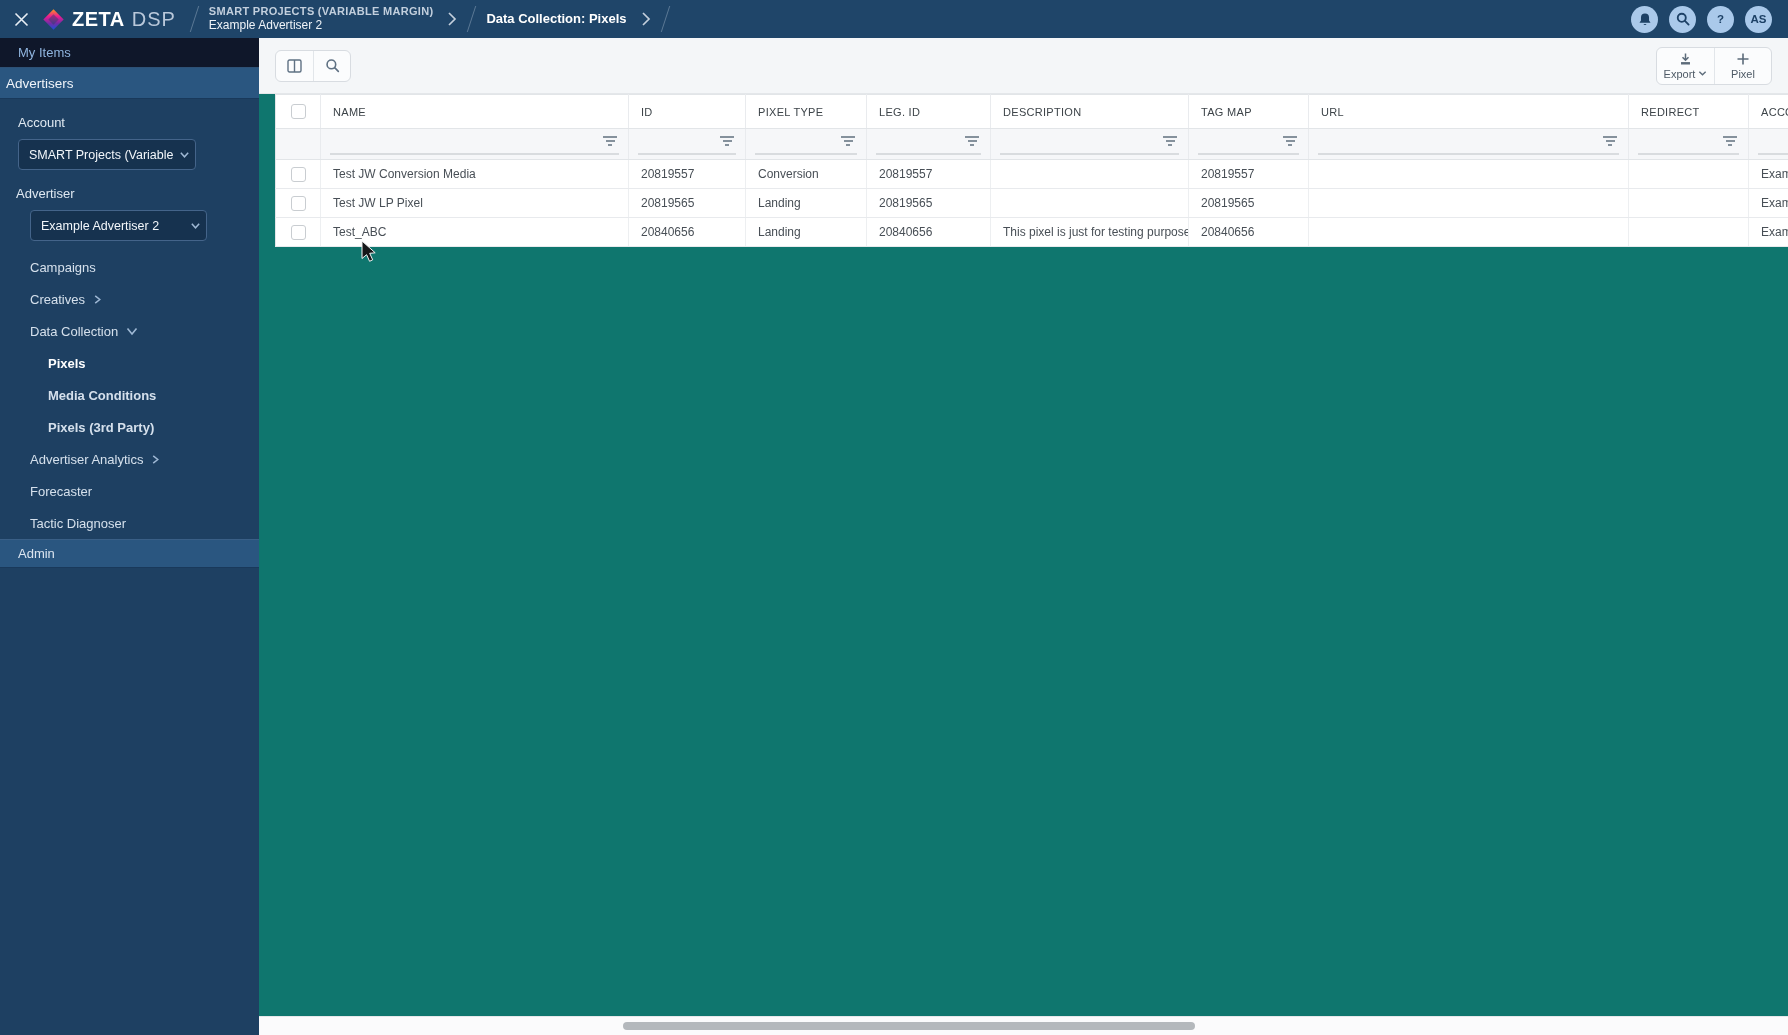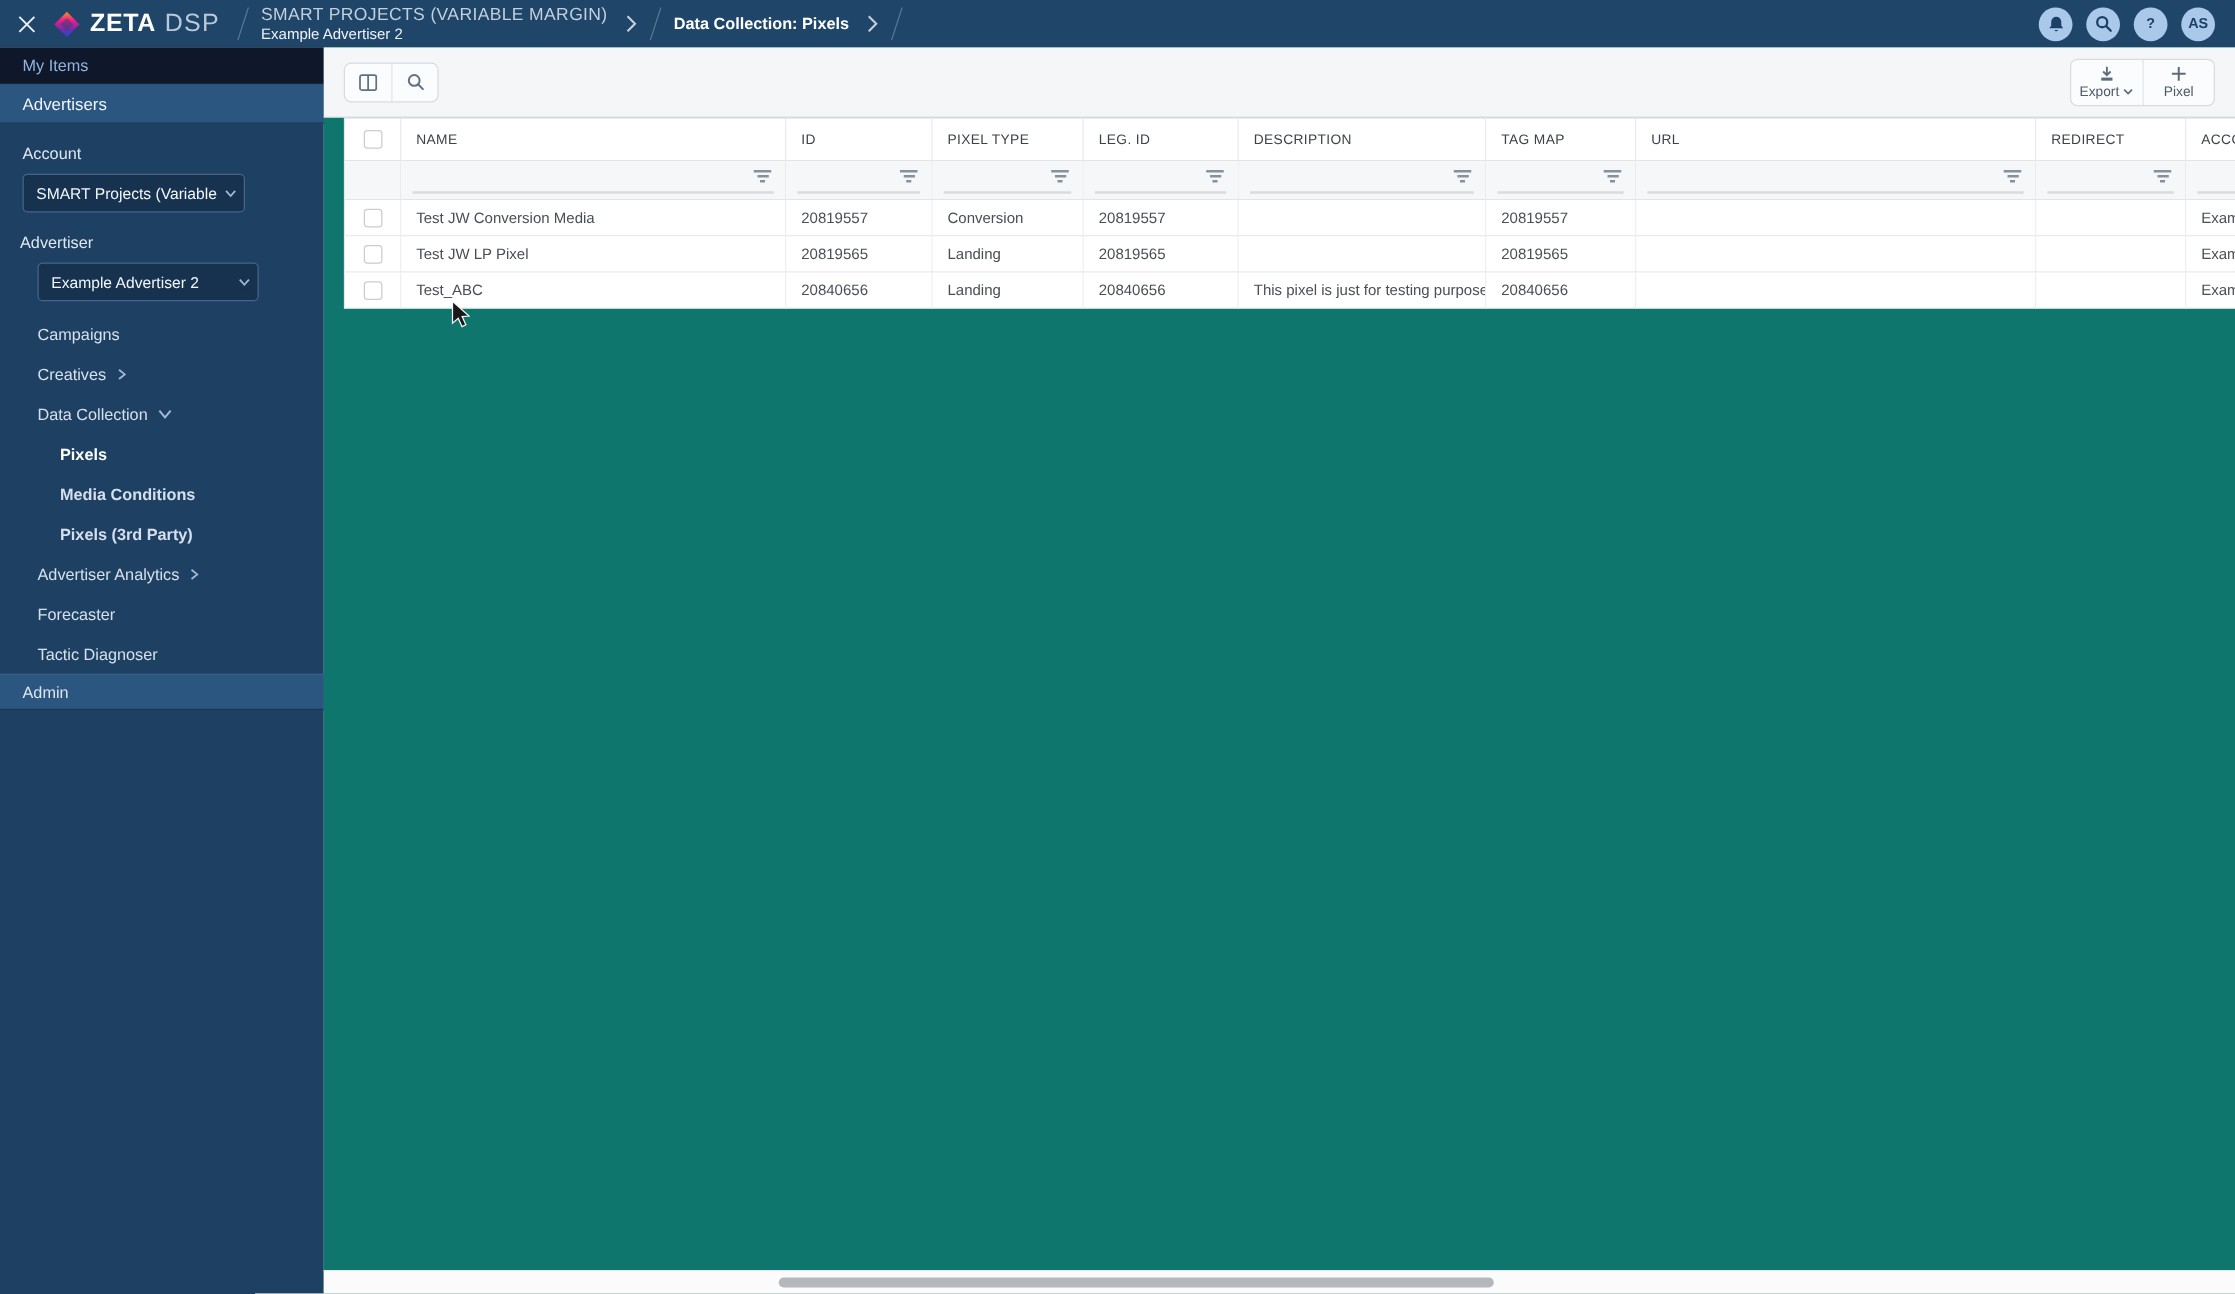--- a/index.html
+++ b/index.html
@@ -10,33 +10,33 @@
   
   .topbar { position:absolute; top:0; left:0; right:0; height:38px; background:#1f4569;
             display:flex; align-items:center; color:#fff; }
   .close-btn { width:42px; height:38px; display:flex; align-items:center; justify-content:center; cursor:pointer; }
   .logo { display:flex; align-items:center; gap:7px; margin-right:4px; }
   .logo-zeta { font-size:20px; font-weight:800; letter-spacing:.5px; color:#fff; }
   .logo-dsp { font-size:20px; font-weight:400; letter-spacing:1px; color:#b9c8da; }
   .crumb-slash { width:1px; height:26px; background:rgba(190,205,222,.38);
                  transform:skewX(-18deg); margin:0 14px; flex:0 0 auto; }
   .crumb { display:flex; flex-direction:column; justify-content:center; line-height:1.25; }
-  .crumb-eyebrow { font-size:14px; font-weight:400; letter-spacing:.3px; color:#c2cfdd; text-transform:uppercase; }
+  .crumb-eyebrow { font-size:11px; font-weight:700; letter-spacing:.3px; color:#c2cfdd; text-transform:uppercase; }
   .crumb-label { font-size:12px; color:#eef3f8; }
   .crumb-label.bold { font-size:13px; font-weight:700; color:#fff; }
   .crumb-chev { margin:0 0 0 14px; display:flex; align-items:center; }
   .topbar-right { margin-left:auto; display:flex; align-items:center; gap:11px; padding-right:16px; }
   .circle-btn { width:27px; height:27px; border-radius:50%; background:#aac9ea; color:#1d4166;
                 display:flex; align-items:center; justify-content:center; font-weight:700; font-size:11.5px; cursor:pointer; }
 
   
   .sidebar { position:absolute; top:38px; left:0; bottom:0; width:259px; background:#1e4062; color:#d5e0ec; }
   .side-myitems { height:30px; display:flex; align-items:center; padding-left:18px; font-size:13px;
                   color:#8fb4de; background:#0f172a; border-bottom:1px solid #2d5176; cursor:pointer; }
-  .side-advertisers { height:31px; display:flex; align-items:center; padding-left:18px; font-size:13.5px;
+  .side-advertisers { height:31px; display:flex; align-items:center; padding-left:6px; font-size:13.5px;
                       color:#f0f4f9; background:#2a5680; border-bottom:1px solid #19395b; cursor:pointer; }
   .side-label { font-size:13px; color:#dfe8f1; margin:16px 0 0 18px; }
   .side-label.indent2 { margin-left:16px; }
   .side-select { position:relative; margin:9px 0 0 18px; width:178px; height:31px; background:#16324f;
                  border:1px solid #44648a; border-radius:4px; display:flex; align-items:center;
                  padding:0 22px 0 10px; font-size:12.5px; color:#f2f6fa; white-space:nowrap; overflow:hidden; cursor:pointer; }
   .side-select.indent2 { margin-left:30px; width:177px; }
   .side-select .sel-chev { position:absolute; right:5px; top:9px; background:#16324f; padding-left:2px; }
   .nav { margin-top:10px; }
   .nav-item { height:32px; display:flex; align-items:center; gap:8px; padding-left:30px;

